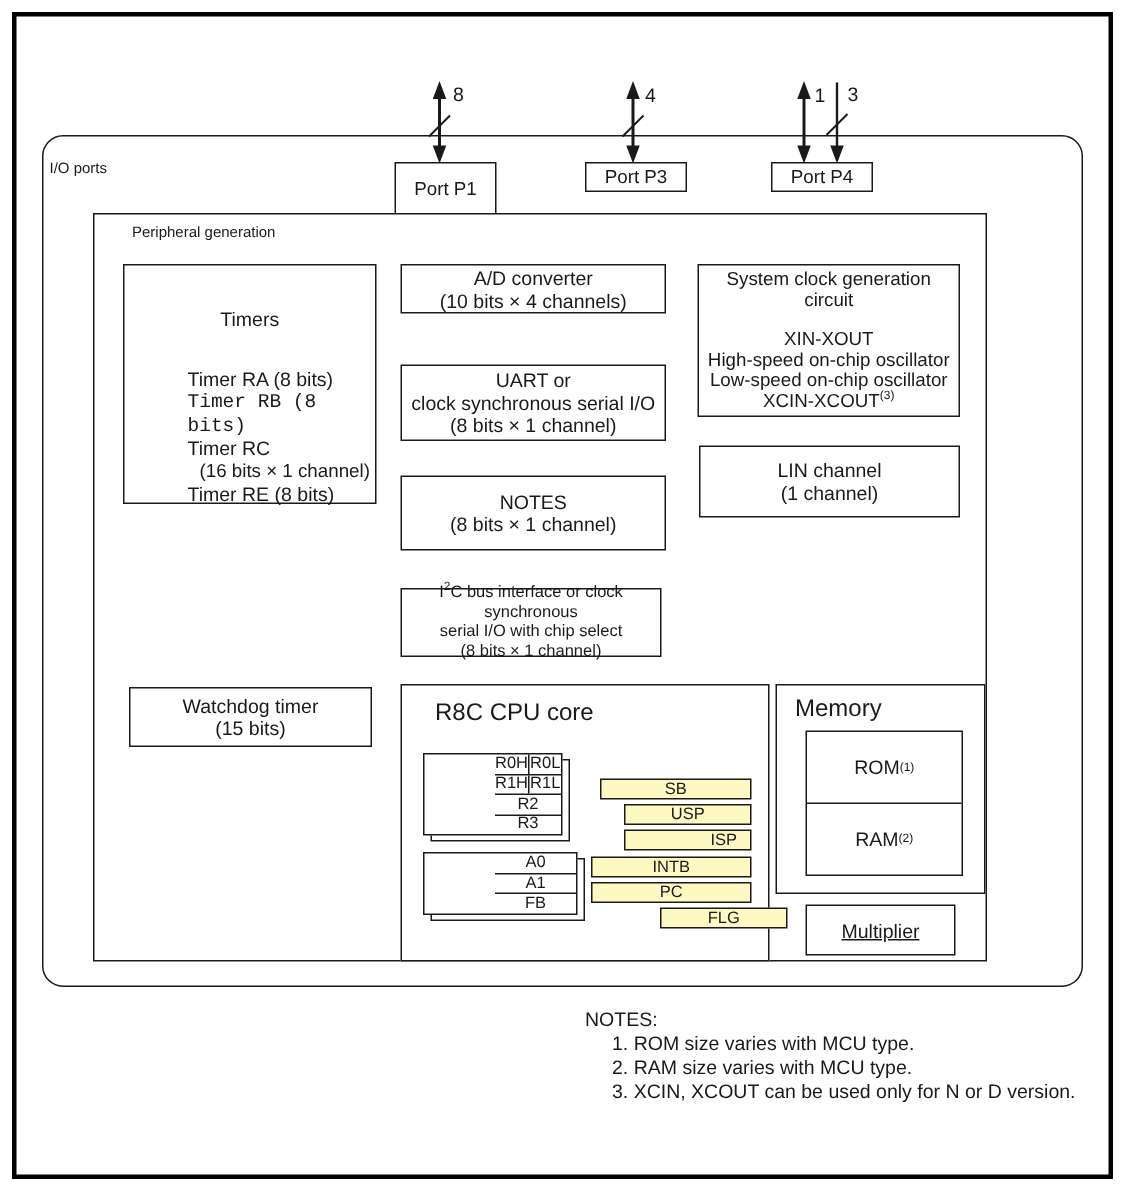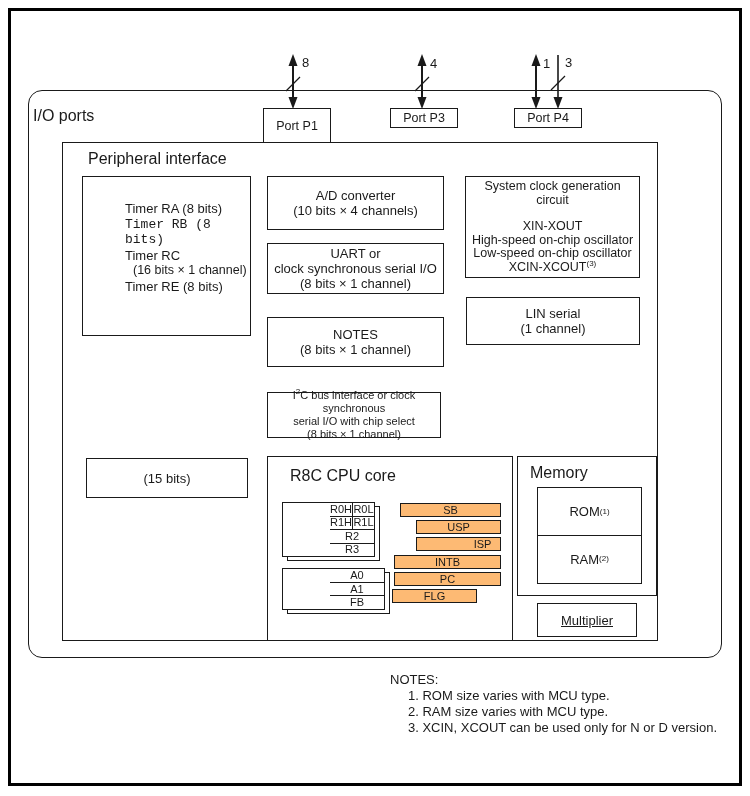--- a/index.html
+++ b/index.html
@@ -5,32 +5,32 @@
   html,body{margin:0;padding:0;background:#fff;}
   .stage{position:relative;width:750px;height:796px;background:#fff;
          font-family:"Liberation Sans","DejaVu Sans",sans-serif;color:#1a1a1a;overflow:hidden;}
   .abs{position:absolute;box-sizing:border-box;}
   .frame{border:3px solid #000;}
   .round{border:1.6px solid #1a1a1a;border-radius:14px;}
   .box{border:1.5px solid #1a1a1a;background:#fff;}
   .thin{border-width:1.2px;padding-left:47px;}
   .ctext{display:flex;flex-direction:column;justify-content:center;text-align:center;
          font-size:13px;line-height:15px;}
-  .label{font-size:16px;white-space:nowrap;}
+  .label{font-size:10px;white-space:nowrap;}
   .big{font-size:16px;}
   .port{display:flex;align-items:center;justify-content:center;font-size:12.5px;}
   .buslbl{position:absolute;font-size:13px;}
   sup{font-size:8px;vertical-align:super;line-height:0;}
   .rrow{flex:1;display:flex;align-items:center;justify-content:center;
         font-size:11px;line-height:11px;}
   .rrow + .rrow{border-top:1px solid #1a1a1a;}
   .cell{flex:1;display:flex;align-items:center;justify-content:center;height:100%;}
   .cell.divr{border-right:1px solid #1a1a1a;}
   .reg{display:flex;align-items:center;justify-content:center;font-size:11px;
-       border:1.3px solid #1a1a1a;background:#fdba74;}
+       border:1.3px solid #1a1a1a;background:#fef9c3;margin-top:16px;}
   .notes{font-size:13px;line-height:16px;white-space:nowrap;}
   .tleft{text-align:left;}
   svg{pointer-events:none;}
 </style>
 </head>
 <body>
 
 <div class="stage">
 
   <div class="abs frame" style="left:8px;top:8px;width:734px;height:778px;"></div>
@@ -67,31 +67,32 @@
     <span>Port P1</span>
   </div>
   <div class="abs box port" style="left:390px;top:108px;width:68px;height:20px;">
     <span>Port P3</span>
   </div>
   <div class="abs box port" style="left:514px;top:108px;width:68px;height:20px;">
     <span>Port P4</span>
   </div>
 
   <div class="abs box" style="left:62px;top:142px;width:596px;height:499px;"></div>
-  <div class="abs label" style="left:88px;top:150px;">Peripheral interface</div>
+  <div class="abs label" style="left:88px;top:150px;">Peripheral generation</div>
 
   <div class="abs box" style="left:82px;top:176px;width:169px;height:160px;font-size:13px;line-height:15.5px;">
+    <div style="text-align:center;margin-top:28px;">Timers</div>
     <div class="tleft" style="margin:24px 0 0 42px;">Timer RA (8 bits)</div>
     <div class="tleft" style="margin-left:42px;font-family:Liberation Mono, monospace;">Timer RB (8 bits)</div>
     <div class="tleft" style="margin-left:42px;">Timer RC</div>
     <div class="tleft" style="margin-left:50px;font-size:12.5px;">(16 bits × 1 channel)</div>
     <div class="tleft" style="margin-left:42px;">Timer RE (8 bits)</div>
   </div>
 
-  <div class="abs box ctext" style="left:267px;top:176px;width:177px;height:54px;">
+  <div class="abs box ctext" style="left:267px;top:176px;width:177px;height:33px;">
     <div>A/D converter</div>
     <div>(10 bits × 4 channels)</div>
   </div>
 
   <div class="abs box ctext" style="left:267px;top:243px;width:177px;height:51px;">
     <div>UART or</div>
     <div>clock synchronous serial I/O</div>
     <div>(8 bits × 1 channel)</div>
   </div>
 
@@ -110,25 +111,26 @@
     <div>System clock generation</div>
     <div>circuit</div>
     <div style="height:13px;"></div>
     <div>XIN-XOUT</div>
     <div>High-speed on-chip oscillator</div>
     <div>Low-speed on-chip oscillator</div>
     <div><span>XCIN-XCOUT</span><sup>(3)</sup></div>
   </div>
 
   <div class="abs box ctext" style="left:466px;top:297px;width:174px;height:48px;">
-    <div>LIN serial</div>
+    <div>LIN channel</div>
     <div>(1 channel)</div>
   </div>
 
   <div class="abs box ctext" style="left:86px;top:458px;width:162px;height:40px;">
+    <div>Watchdog timer</div>
     <div>(15 bits)</div>
   </div>
 
   <div class="abs box" style="left:267px;top:456px;width:246px;height:185px;"></div>
   <div class="abs big" style="left:290px;top:467px;">R8C CPU core</div>
 
   <div class="abs box thin" style="left:287px;top:506px;width:93px;height:55px;"></div>
   <div class="abs box thin" style="left:282px;top:502px;width:93px;height:55px;display:flex;flex-direction:column;">
     <div class="rrow">
       <span class="cell divr">R0H</span>
@@ -147,21 +149,21 @@
     <div class="rrow">A0</div>
     <div class="rrow">A1</div>
     <div class="rrow">FB</div>
   </div>
 
   <div class="abs reg" style="left:400px;top:503px;width:101px;height:14px;">SB</div>
   <div class="abs reg" style="left:416px;top:520px;width:85px;height:14px;">USP</div>
   <div class="abs reg" style="left:416px;top:537px;width:85px;height:14px;padding-left:48px;">ISP</div>
   <div class="abs reg" style="left:394px;top:555px;width:107px;height:14px;">INTB</div>
   <div class="abs reg" style="left:394px;top:572px;width:107px;height:14px;">PC</div>
-  <div class="abs reg" style="left:392px;top:589px;width:85px;height:14px;">FLG</div>
+  <div class="abs reg" style="left:440px;top:589px;width:85px;height:14px;">FLG</div>
 
   <div class="abs box" style="left:517px;top:456px;width:140px;height:140px;"></div>
   <div class="abs big" style="left:530px;top:464px;">Memory</div>
   <div class="abs box" style="left:537px;top:487px;width:105px;height:97px;">
     <div style="height:48px;border-bottom:1.2px solid #1a1a1a;display:flex;align-items:center;justify-content:center;font-size:13px;box-sizing:border-box;">
       <span>ROM</span>
         <sup>(1)</sup>
     </div>
     <div style="height:46px;display:flex;align-items:center;justify-content:center;font-size:13px;">
       <span>RAM</span>

